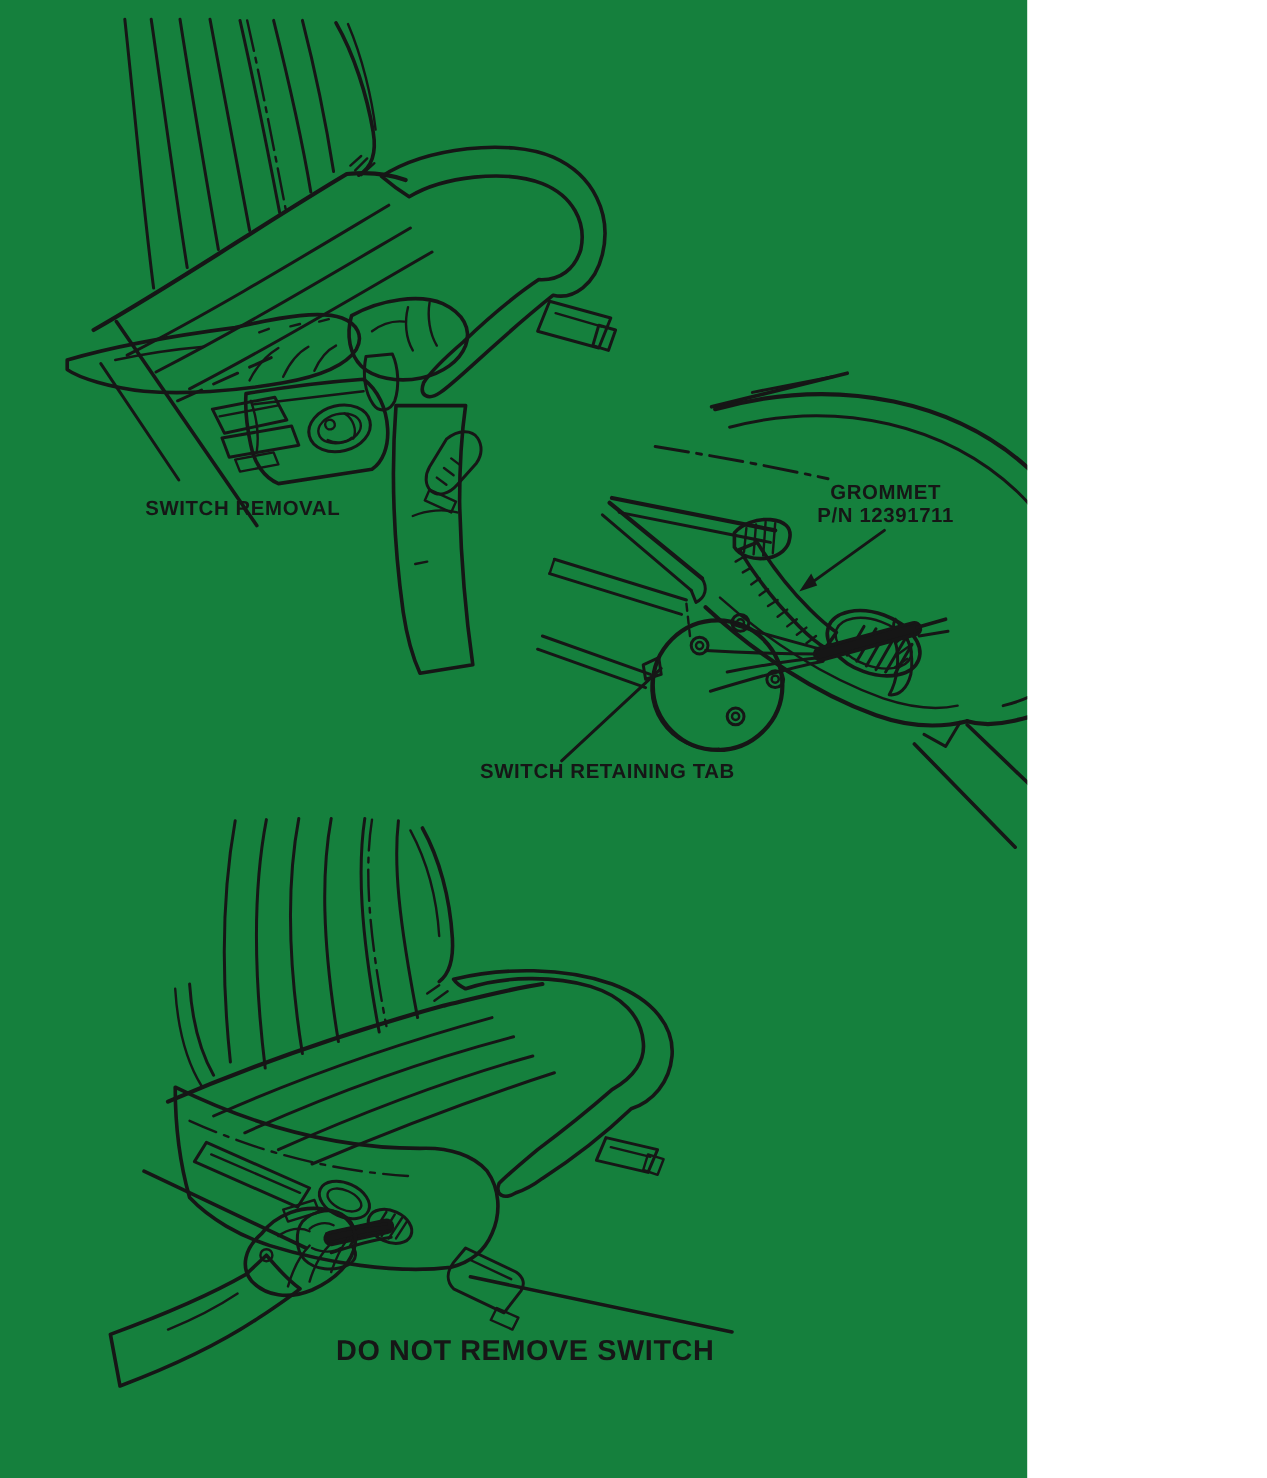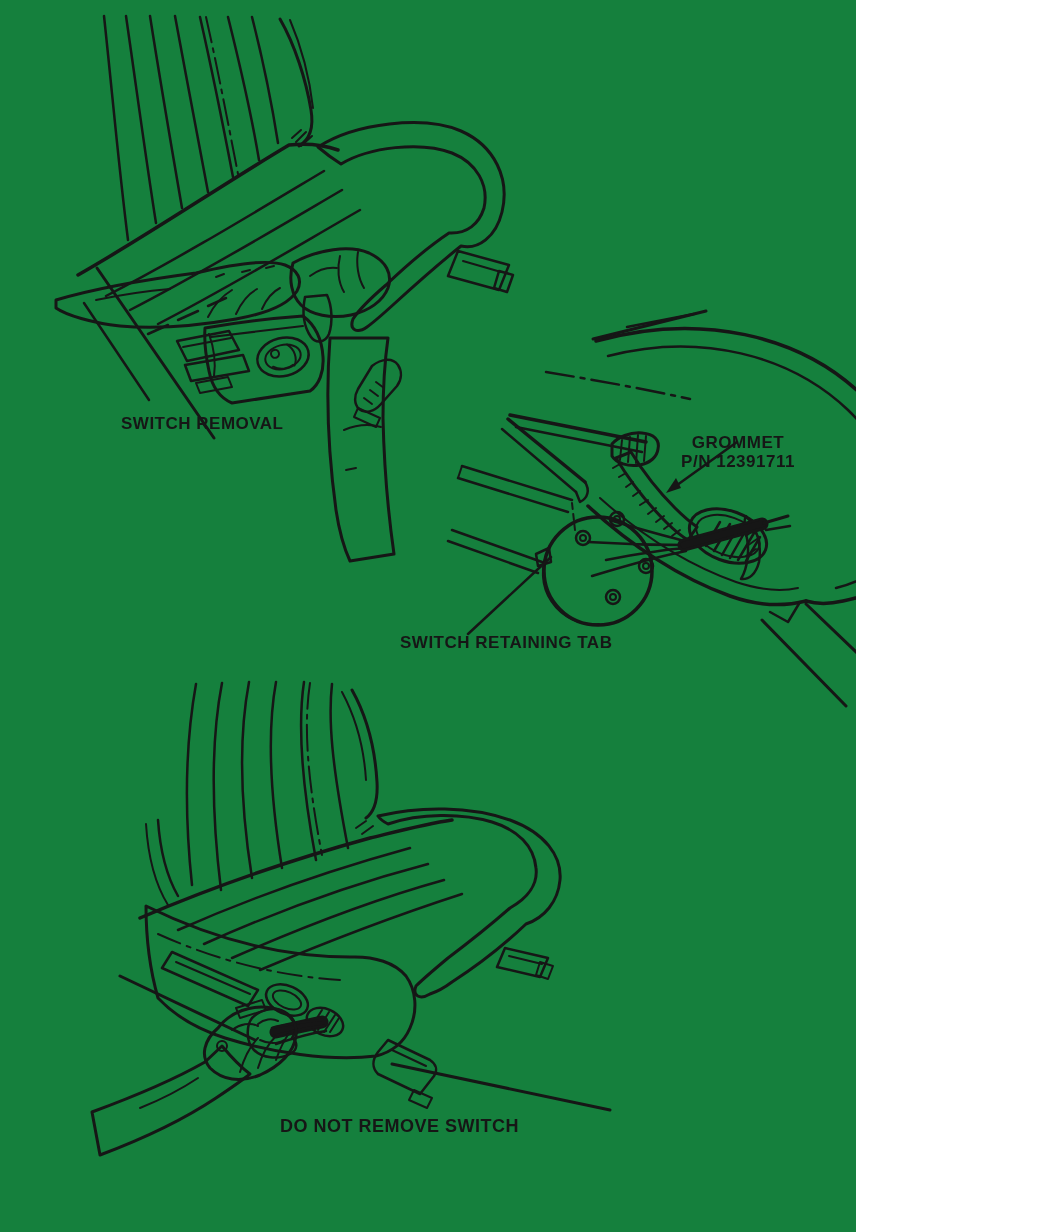--- a/index.html
+++ b/index.html
@@ -6,22 +6,22 @@
   #page{position:relative;width:856px;height:1232px;background:#15803d;overflow:hidden;
         font-family:Liberation Sans, sans-serif;}
   #art{position:absolute;left:0;top:0;}
   #art path,#art circle,#art ellipse,#art line{stroke:#161616;fill:none;stroke-linecap:round;stroke-linejoin:round;}
   .w2{stroke-width:2px}.w25{stroke-width:2.5px}.w3{stroke-width:3px}.w35{stroke-width:3.5px}.w7{stroke-width:7px}
   .wf{fill:#ffffff;}
   .wu{stroke:#ffffff;stroke-width:13px;}
   .arrowhead{fill:#161616;stroke:none;}
   .label{position:absolute;color:#161616;font-weight:bold;letter-spacing:.5px;
          font-size:17px;line-height:19px;white-space:nowrap;}
-  .label.big{font-size:18px;line-height:20px;text-align:center;}
-  .center{text-align:center;white-space:normal;margin-top:32px;}
+  .label.big{font-size:24px;line-height:20px;text-align:center;}
+  .center{text-align:center;white-space:normal;}
 </style>
 </head>
 <body>
 
 <div id="page">
 
 <svg id="art" width="1056" height="1232" viewBox="0 0 1056 1232">
 
   <g>
 

